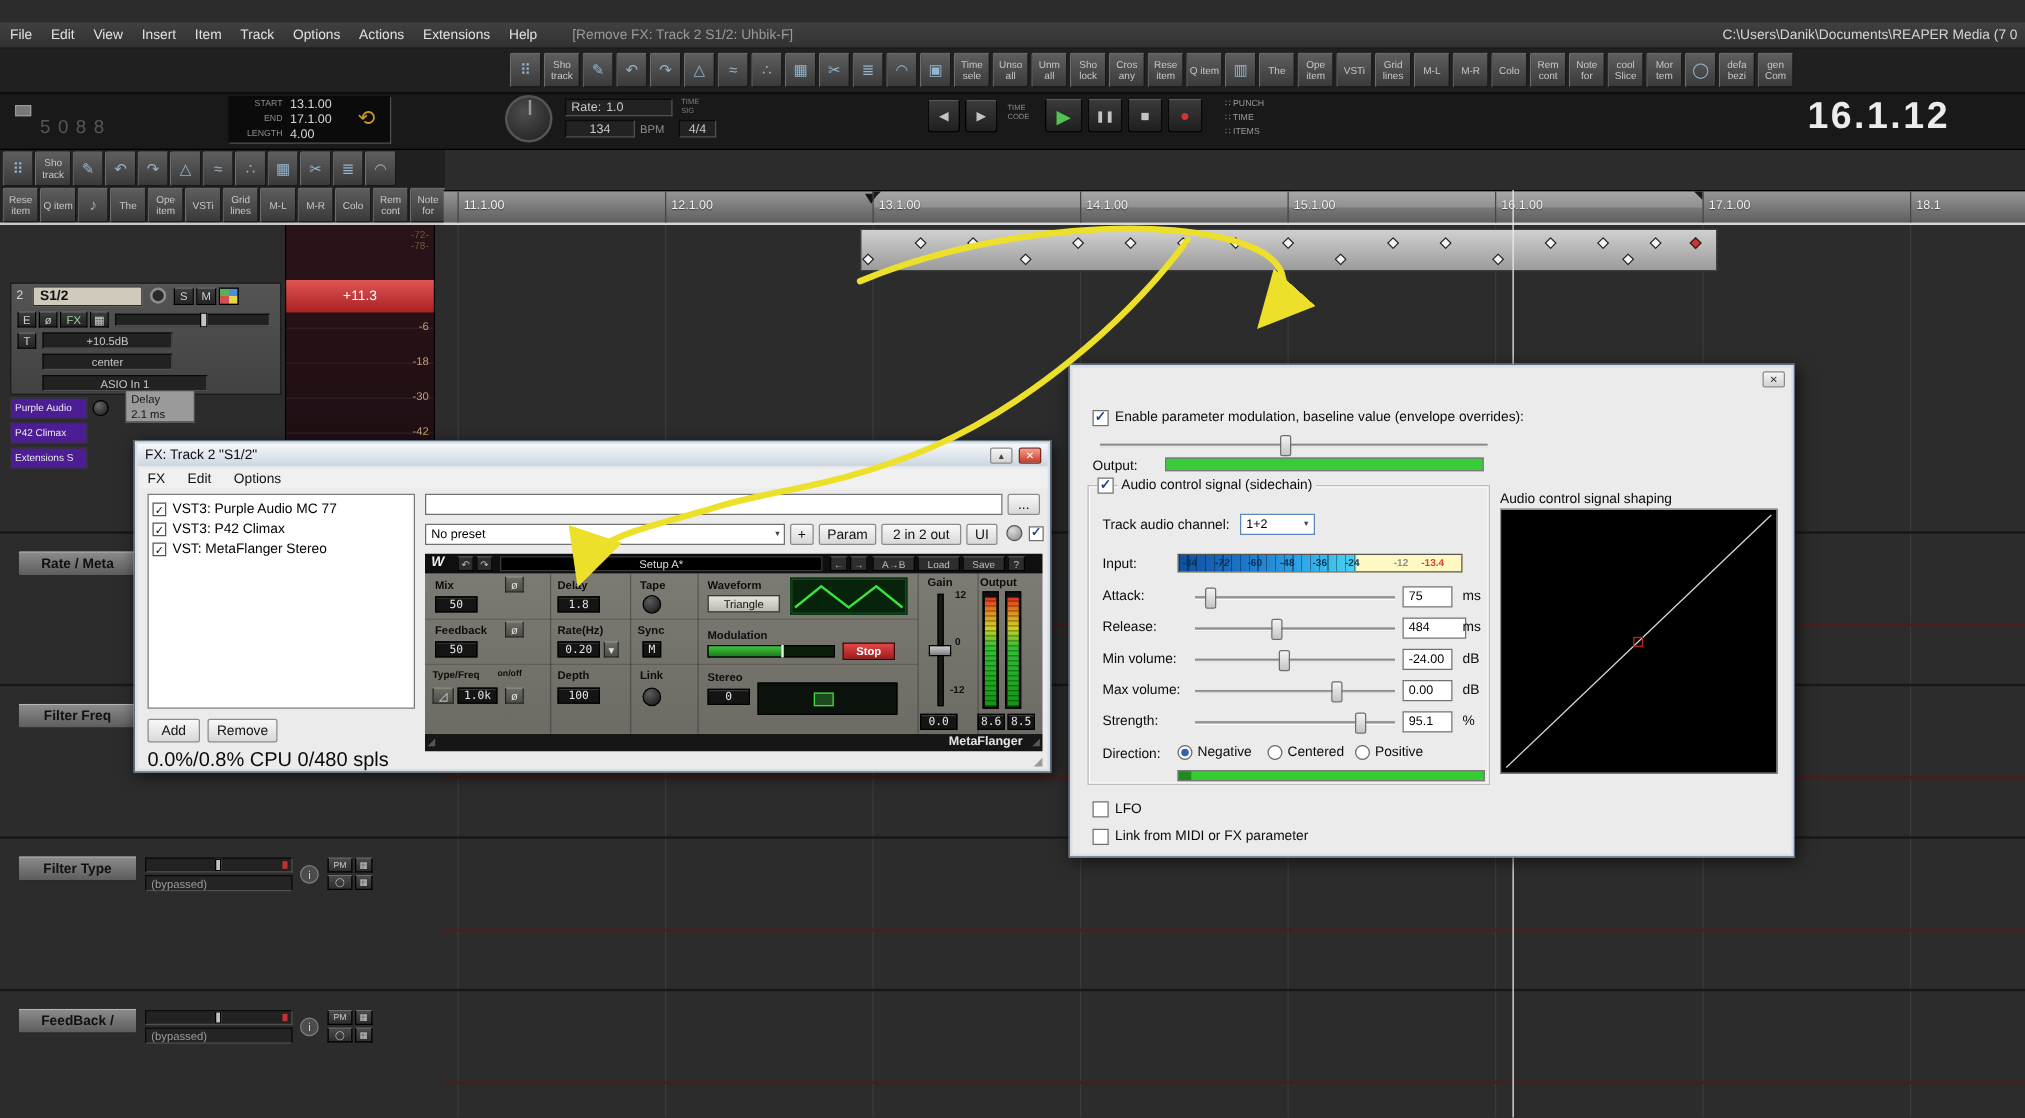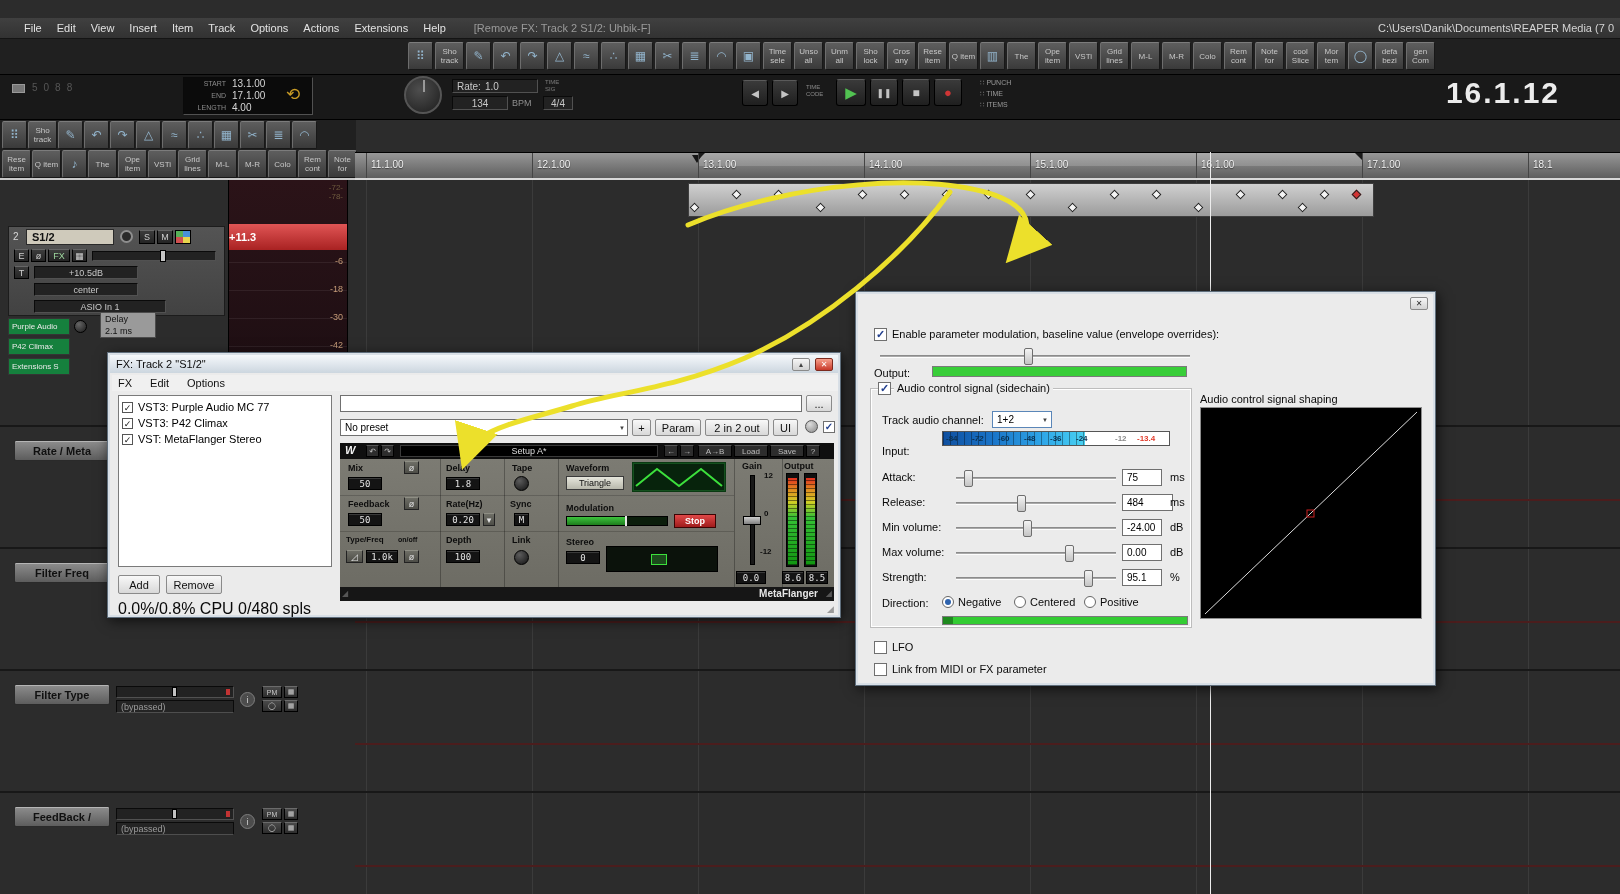--- a/index.html
+++ b/index.html
@@ -2,21 +2,21 @@
 <html><head>
 <meta charset="utf-8">
 <style>
 *{margin:0;padding:0;box-sizing:border-box}
 html,body{width:1620px;height:894px;overflow:hidden;background:#2c2c2c;font-family:"Liberation Sans",sans-serif}
 #app{position:absolute;left:0;top:0;width:1620px;height:894px}
 
 #titlebar{position:absolute;left:0;top:0;width:1620px;height:18px;background:linear-gradient(#2a3340,#0b0f15);color:#d0d6dd;font-size:11px;display:flex;align-items:center;gap:6px;padding-left:4px}
 #appicon{width:12px;height:12px;border-radius:50%;background:radial-gradient(circle at 35% 35%,#9fd,#135);border:1px solid #568}
 #menubar{position:absolute;left:0;top:18px;width:1620px;height:21px;background:linear-gradient(#404040,#323232);border-bottom:1px solid #141414;color:#e2e2e2;font-size:11px;display:flex;align-items:center}
-#menu-items{display:flex;gap:15px;padding-left:24px}
+#menu-items{display:flex;gap:15px;padding-left:8px}
 .mitem{cursor:default}
 #menu-status{margin-left:28px;color:#9a9a9a}
 #menu-path{position:absolute;right:6px;color:#d5d5d5}
 #toolbar-row{position:absolute;left:0;top:39px;width:1620px;height:36px;background:#202020;border-bottom:1px solid #000}
 #tb-top{position:absolute;left:408px;top:42px;display:flex;gap:2px}
 #ltbzone{position:absolute;left:0;top:119px;width:356px;height:61px;background:#202020;border-bottom:2px solid #c9c9c9}
 #ltb1{position:absolute;left:2px;top:121px;display:flex;gap:1px}
 #ltb2{position:absolute;left:2px;top:150px;display:flex;gap:1px}
 .tbt,.tbi{display:flex;align-items:center;justify-content:center;text-align:center;width:29px;height:28px;font-size:8px;line-height:9px;color:#c7c7c7;background:linear-gradient(#5e5e5e,#3a3a3a);border:1px solid #181818;border-top-color:#7c7c7c;border-left-color:#6d6d6d;border-radius:2px;overflow:hidden;word-break:break-word;padding:0 1px}
 .tbi{width:25px;font-size:12px;color:#93b5cd}
@@ -38,27 +38,27 @@
 .hlane{position:absolute;left:0;width:1620px;height:2px;background:#181818;z-index:1}
 .redline{position:absolute;left:355px;width:1265px;height:2px;background:#4b1d1d;z-index:1}
 #playhead{position:absolute;left:1210px;top:152px;width:1px;height:742px;background:#ededed;z-index:6}
 #strip{position:absolute;left:688px;top:183px;width:686px;height:34px;background:linear-gradient(#d0d0d0,#9b9b9b);border:1px solid #3e3e3e;z-index:2}
 .dia{position:absolute;width:7px;height:7px;background:#f4f4f4;border:1px solid #222;transform:rotate(45deg)}
 .dia.red{background:#d23434}
 
 #tcp{position:absolute;left:8px;top:226px;width:217px;height:90px;background:linear-gradient(#545454,#424242);border:1px solid #1c1c1c;z-index:5}
 .tcpbtn{position:absolute;background:linear-gradient(#3c3c3c,#242424);border:1px solid #000;border-top-color:#666;color:#cfcfcf;font-size:9px;display:flex;align-items:center;justify-content:center;z-index:5}
 .tcpbox{position:absolute;font-size:9px;display:flex;align-items:center;justify-content:center;z-index:5}
-.fxslot{position:absolute;width:62px;height:17px;background:#15803d;border:1px solid #343434;color:#eaeaea;font-size:8px;display:flex;align-items:center;padding-left:3px;z-index:5;white-space:nowrap;overflow:hidden}
+.fxslot{position:absolute;width:62px;height:17px;background:#4c1d95;border:1px solid #343434;color:#eaeaea;font-size:8px;display:flex;align-items:center;padding-left:3px;z-index:5;white-space:nowrap;overflow:hidden}
 #delaytip{position:absolute;left:100px;top:312px;width:56px;height:26px;background:#9a9a9a;border:1px solid #4c4c4c;color:#141414;font-size:9px;line-height:12px;padding-left:4px;z-index:5}
 
 #meter{position:absolute;left:228px;top:180px;width:120px;height:258px;background:linear-gradient(#2b1318,#190d11);border-left:1px solid #000;border-right:1px solid #000;z-index:5}
 .mtl{position:absolute;font-size:9px;color:#c49a76}
 .mline{position:absolute;left:0;width:118px;height:1px;background:rgba(255,255,255,.07)}
-#peakblock{position:absolute;left:0;top:44px;width:118px;height:26px;background:linear-gradient(#e05555,#a92222);color:#fff;font-size:11px;font-weight:bold;display:flex;align-items:center;justify-content:flex-start}
+#peakblock{position:absolute;left:0;top:44px;width:118px;height:26px;background:linear-gradient(#e05555,#a92222);color:#fff;font-size:11px;font-weight:normal;display:flex;align-items:center;justify-content:center}
 
 .envlbl{position:absolute;width:96px;height:21px;background:linear-gradient(#8d8d8d,#5d5d5d);border:1px solid #2a2a2a;border-radius:2px;color:#101010;font-weight:bold;font-size:11px;display:flex;align-items:center;justify-content:center;box-shadow:inset 0 1px 0 #b5b5b5;z-index:5}
 .envfader{position:absolute;width:118px;height:12px;z-index:5}
 .fthumb{position:absolute;width:5px;height:10px;background:#c2c2c2;border:1px solid #000;z-index:5}
 .redtick{position:absolute;width:4px;height:6px;background:#c23333;z-index:5}
 .bypassbox{position:absolute;width:118px;height:13px;background:#242424;border:1px solid #0a0a0a;border-bottom-color:#4e4e4e;color:#9c9c9c;font-size:9px;display:flex;align-items:center;padding-left:4px;z-index:5}
 .ibtn{position:absolute;width:15px;height:15px;border-radius:50%;background:#4c4c4c;border:1px solid #7e7e7e;color:#d2d2d2;font-size:9px;display:flex;align-items:center;justify-content:center;z-index:5}
 .pmbtn{position:absolute;height:12px;background:linear-gradient(#4a4a4a,#2d2d2d);border:1px solid #000;border-top-color:#6b6b6b;color:#c9c9c9;font-size:7px;display:flex;align-items:center;justify-content:center;z-index:5}
 
 .win{position:absolute;background:#ebebeb;border:1px solid #5f6e7c;box-shadow:2px 3px 12px rgba(0,0,0,.65),inset 0 0 0 2px #d8dfe6}
@@ -185,21 +185,21 @@
       <div class="tbt">Grid lines</div>
       <div class="tbt">M-L</div>
       <div class="tbt">M-R</div>
       <div class="tbt">Colo</div>
       <div class="tbt">Rem cont</div>
       <div class="tbt">Note for</div>
     </div>
 
   <div id="transport"></div>
   <div style="position:absolute;left:12px;top:84px;width:13px;height:9px;background:#777;border:1px solid #999"></div>
-  <div style="position:absolute;left:32px;top:82px;font-size:10px;letter-spacing:6px;color:#565656">5088</div>
+  <div style="position:absolute;left:32px;top:93px;font-size:15px;letter-spacing:6px;color:#565656">5088</div>
   <div class="sunk" style="position:absolute;left:183px;top:77px;width:130px;height:38px;background:#0b0b0b"></div>
   <span class="tlabel" style="left:188px;top:80px;width:38px;text-align:right">START</span>
   <span class="tval" style="left:232px;top:78px">13.1.00</span>
   <span class="tlabel" style="left:188px;top:92px;width:38px;text-align:right">END</span>
   <span class="tval" style="left:232px;top:90px">17.1.00</span>
   <span class="tlabel" style="left:188px;top:104px;width:38px;text-align:right">LENGTH</span>
   <span class="tval" style="left:232px;top:102px">4.00</span>
   <span style="position:absolute;left:286px;top:84px;font-size:17px;color:#c89b25">⟲</span>
   <div style="position:absolute;left:404px;top:76px;width:38px;height:38px;border-radius:50%;background:radial-gradient(circle at 40% 35%,#4e4e4e,#1d1d1d);border:2px solid #555">
     <div style="position:absolute;left:17px;top:2px;width:2px;height:12px;background:#999"></div>
@@ -450,21 +450,21 @@
     <div style="position:absolute;left:76px;top:74px;width:255px;height:11px;background:#38cd38;border:1px solid #7a7a7a"></div>
     <div class="grp" style="left:14px;top:96px;width:322px;height:240px"></div>
     <div class="cb" style="left:22px;top:90px">✓</div>
     <span class="lbl" style="left:38px;top:90px;background:#ebebeb;padding:0 3px">Audio control signal (sidechain)</span>
     <span class="lbl" style="left:26px;top:122px">Track audio channel:</span>
     <div class="vfield" style="left:136px;top:119px;width:60px;border-color:#5a86b8">
       <span>1+2</span>
       <span style="position:absolute;right:3px;font-size:6px;color:#444">▼</span>
     </div>
     <span class="lbl" style="left:26px;top:153px">Input:</span>
-    <div id="pm-input-meter" style="position:absolute;left:86px;top:139px;width:228px;height:15px;background:#ffffff;border:1px solid #555">
+    <div id="pm-input-meter" style="position:absolute;left:86px;top:151px;width:228px;height:15px;background:#fef9c3;border:1px solid #555">
       <div style="position:absolute;left:0;top:0;width:142px;height:100%;background:repeating-linear-gradient(to right,rgba(0,0,0,.35) 0 1px,transparent 1px 7px),linear-gradient(to right,#0f4f9f,#1a74c8 35%,#2fa6e8 70%,#49d2f2 100%)"></div>
     <div class="imlab" style="left: 3px; top: 2px;">-84</div>
         <div class="imlab" style="left: 29px; top: 2px; font-style: italic;">-72</div>
         <div class="imlab" style="left: 55px; top: 2px;">-60</div>
         <div class="imlab" style="left: 81px; top: 2px;">-48</div>
         <div class="imlab" style="left: 107px; top: 2px;">-36</div>
         <div class="imlab" style="left: 133px; top: 2px;">-24</div>
         <div class="imlab" style="left: 172px; top: 2px; color: rgb(138, 138, 138);">-12</div>
         <div class="imlab" style="left: 194px; top: 2px; color: rgb(226, 59, 43);">-13.4</div>
       </div>

